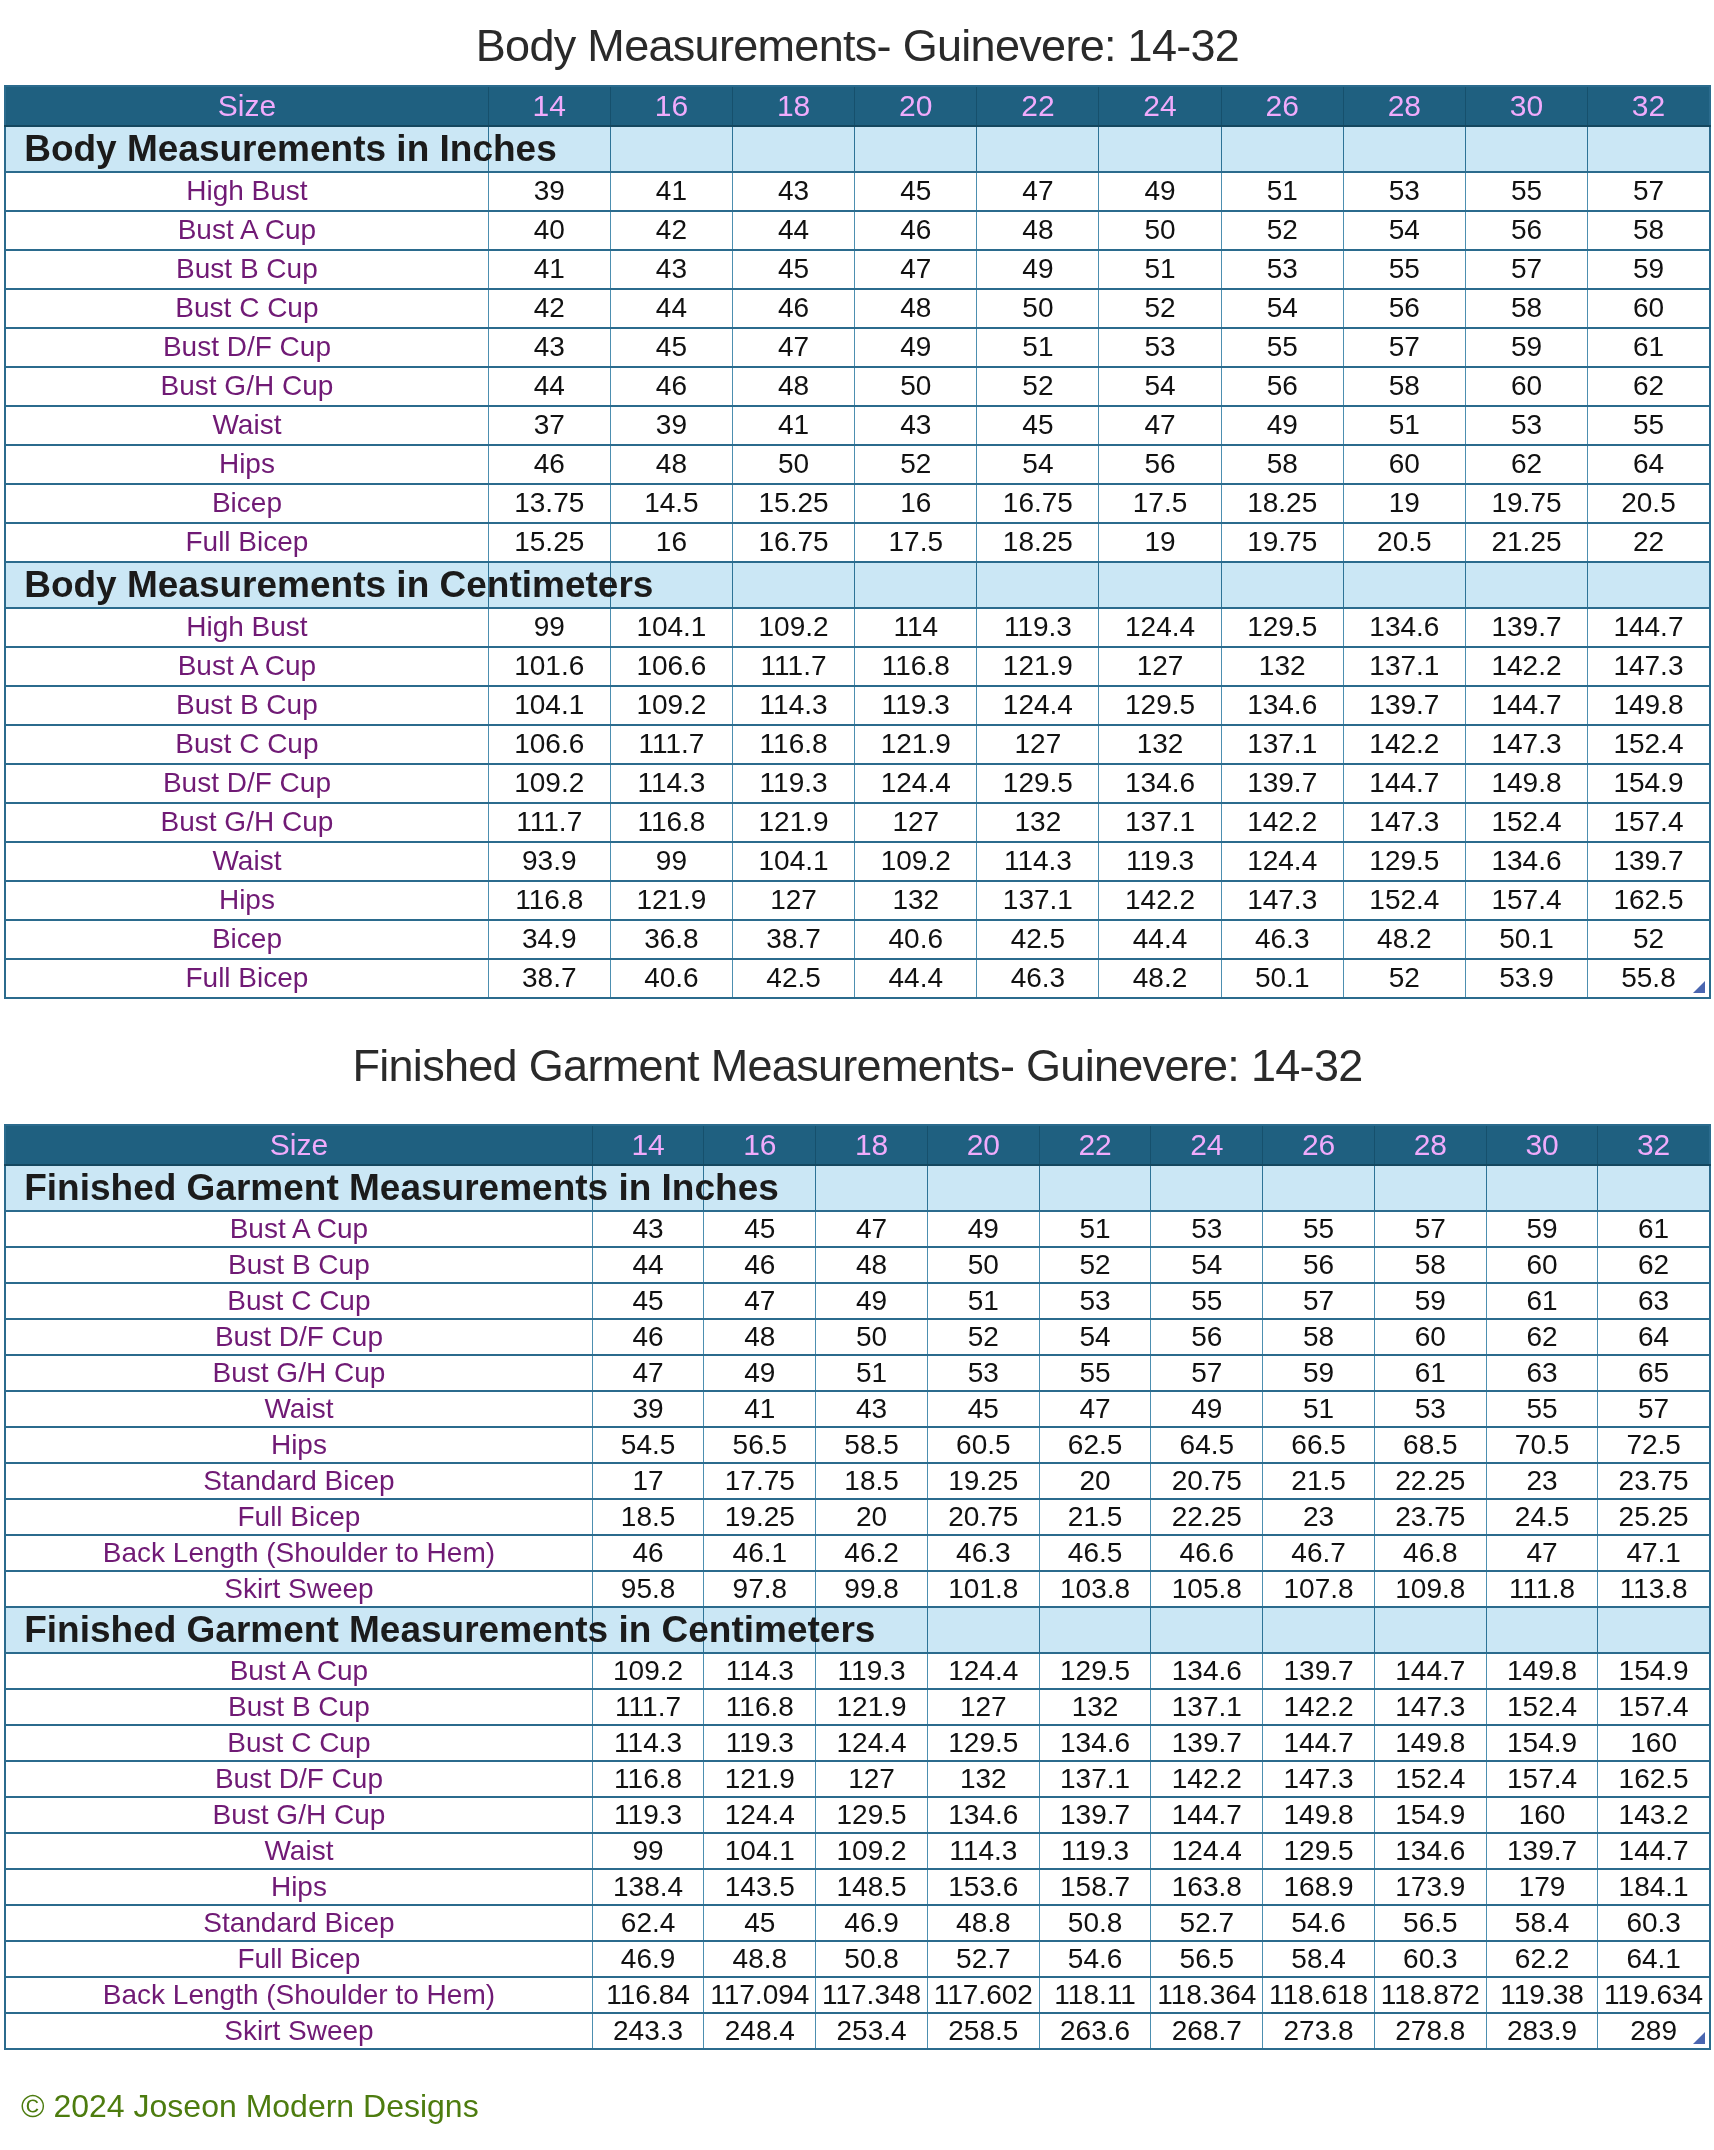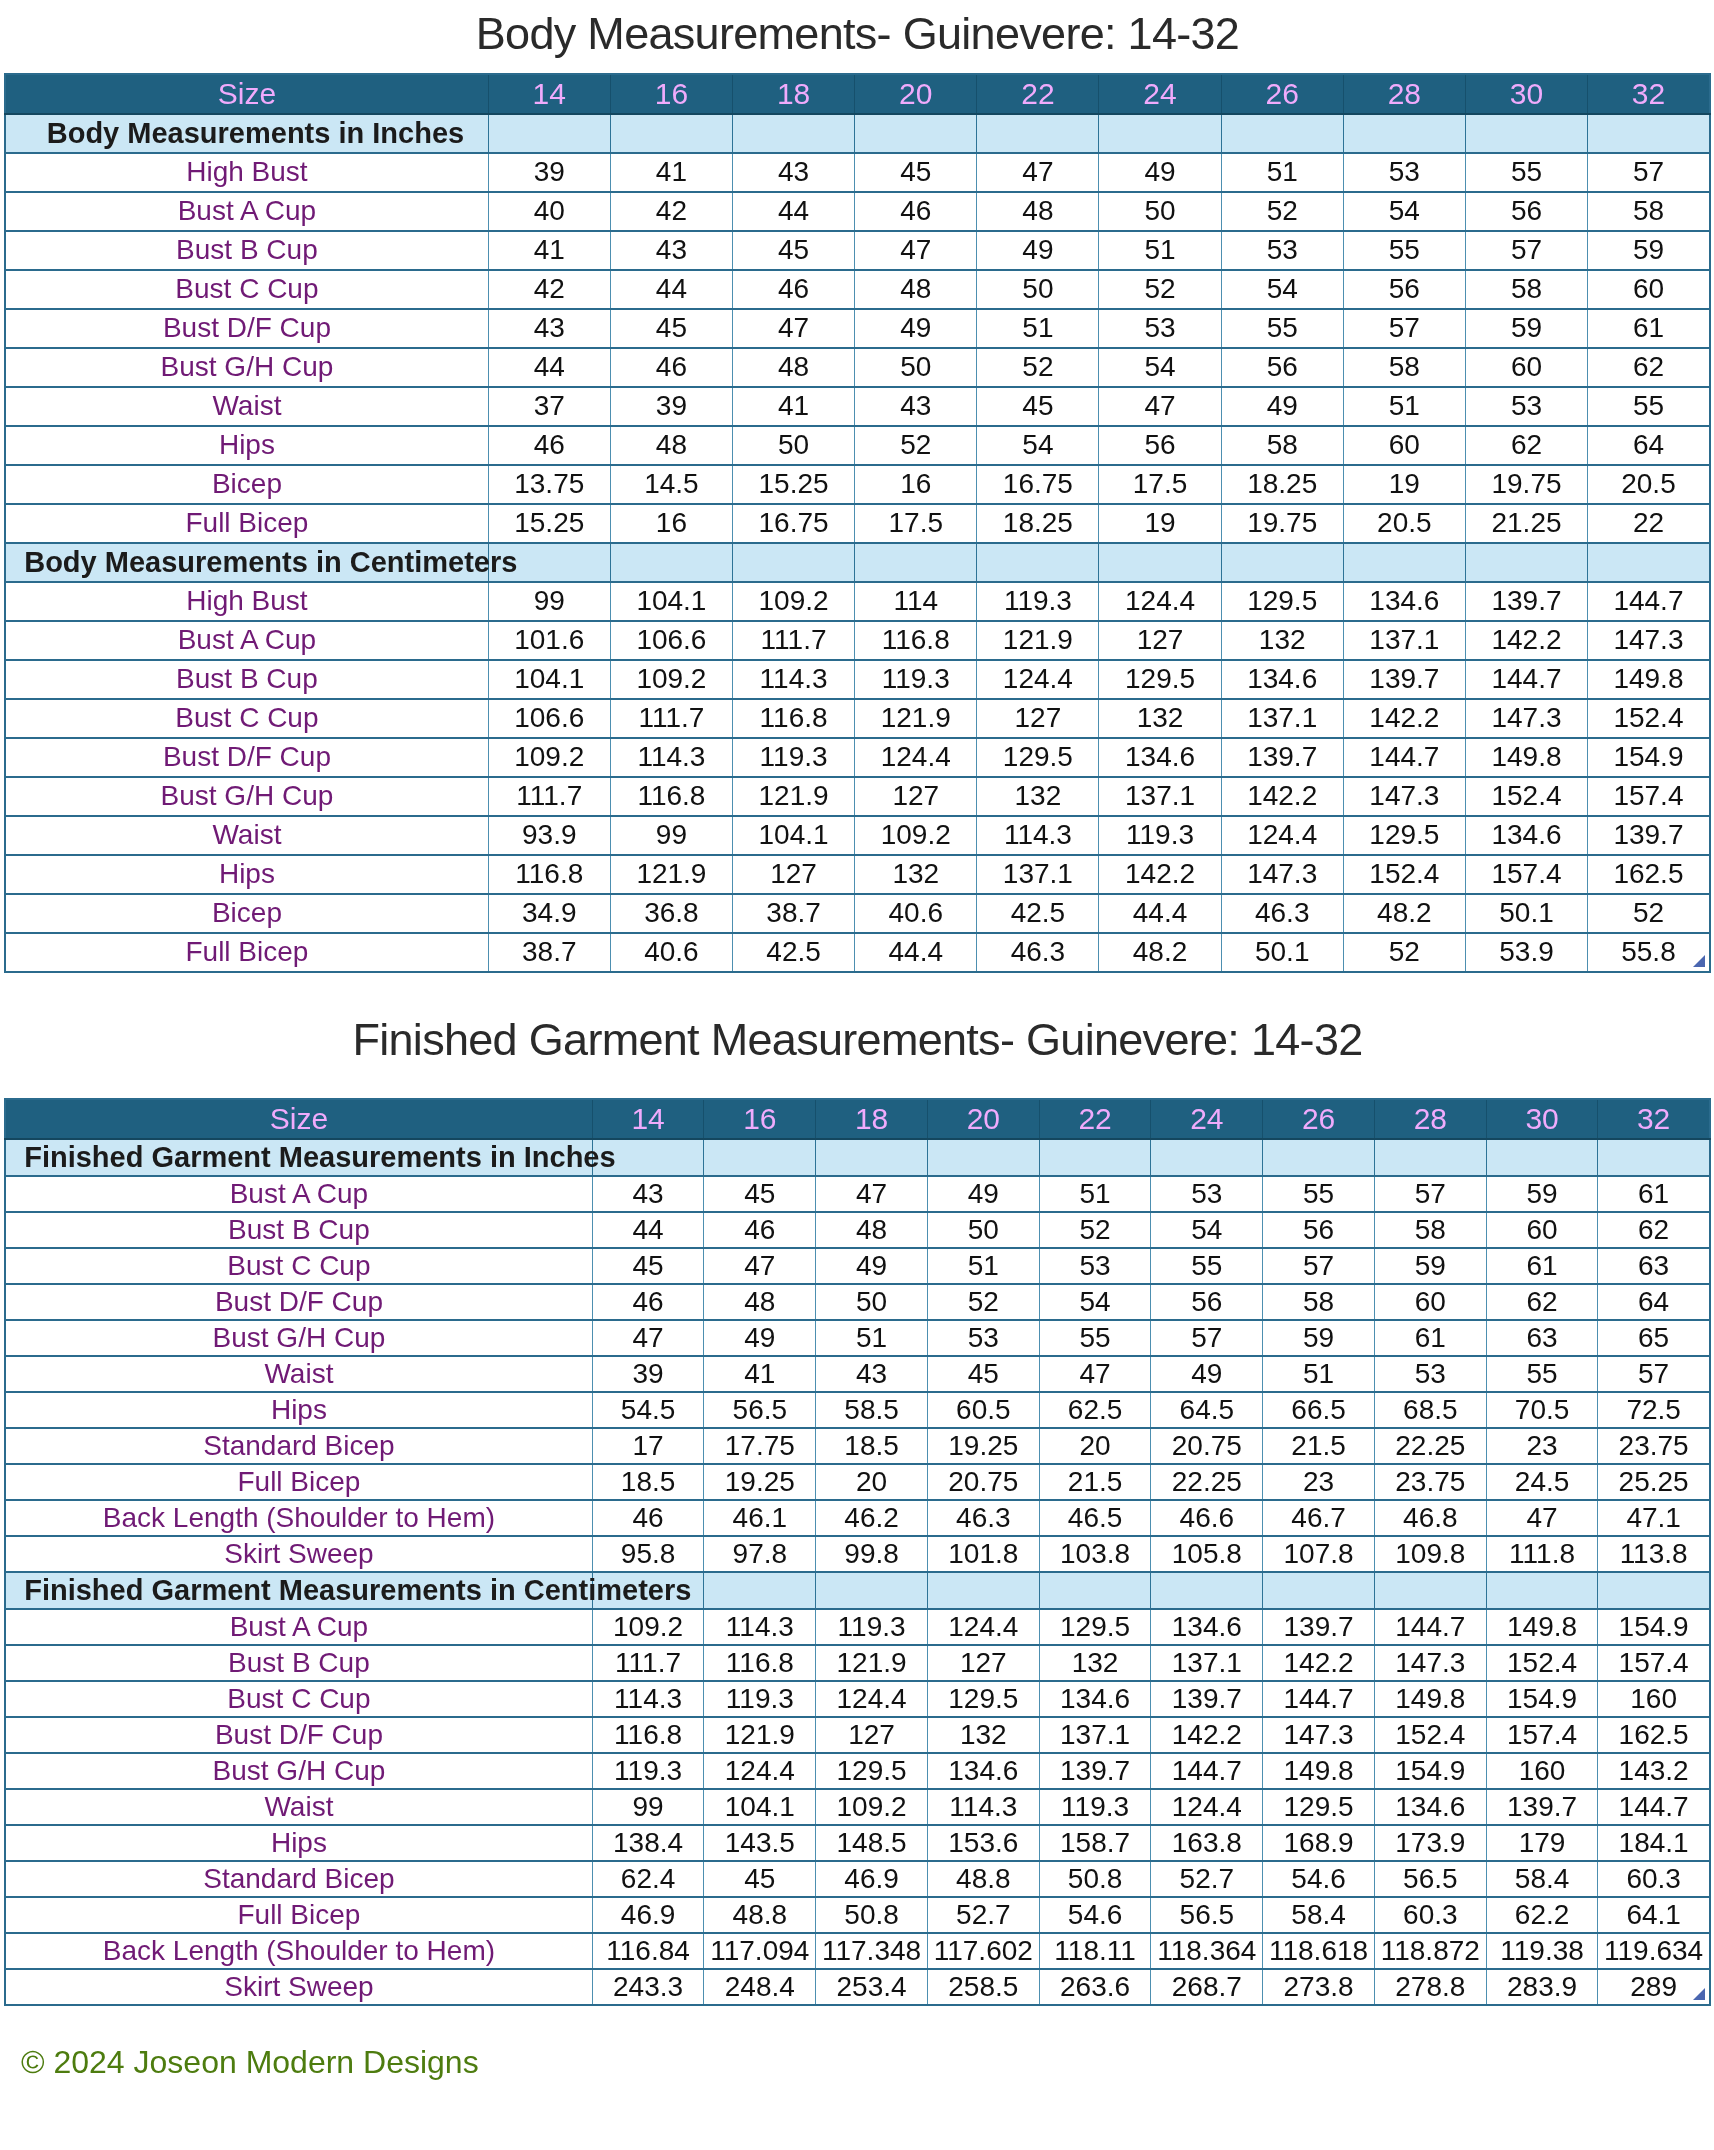--- a/index.html
+++ b/index.html
@@ -5,21 +5,21 @@
   html, body {
     margin: 0;
     padding: 0;
     background: #ffffff;
     width: 1715px;
     height: 2151px;
     overflow: hidden;
     font-family: "Liberation Sans", sans-serif;
     color: #111111;
   }
-  .page { width: 1715px; height: 1617px; position: relative; }
+  .page { width: 1715px; height: 1617px; position: relative; margin-top: 12px; }
 
   h1.table-title {
     text-align: center;
     font-size: 45px;
     font-weight: normal;
     letter-spacing: -0.7px;
     color: #2a2a2a;
     margin: 0;
     padding: 8.4px 0 12.6px 0;
   }
@@ -60,23 +60,23 @@
   tr.size-row th.label-cell { border-left: none; }
 
   tr.section-row td {
     background: #cbe7f5;
     border: 1.4px solid #2e7396;
     border-top: 2.1px solid #2b6b8d;
     border-bottom: 2.1px solid #2b6b8d;
   }
   td.section-label {
     font-weight: bold;
-    font-size: 29px;
+    font-size: 37px;
     color: #1b1b1b;
-    text-align: center;
+    text-align: left;
     padding-left: 18px;
     white-space: nowrap;
   }
 
   tr.data-row td {
     background: #ffffff;
     font-size: 28px;
     text-align: center;
     border-left: 1.4px solid #4d8fb0;
     border-right: 1.4px solid #4d8fb0;

